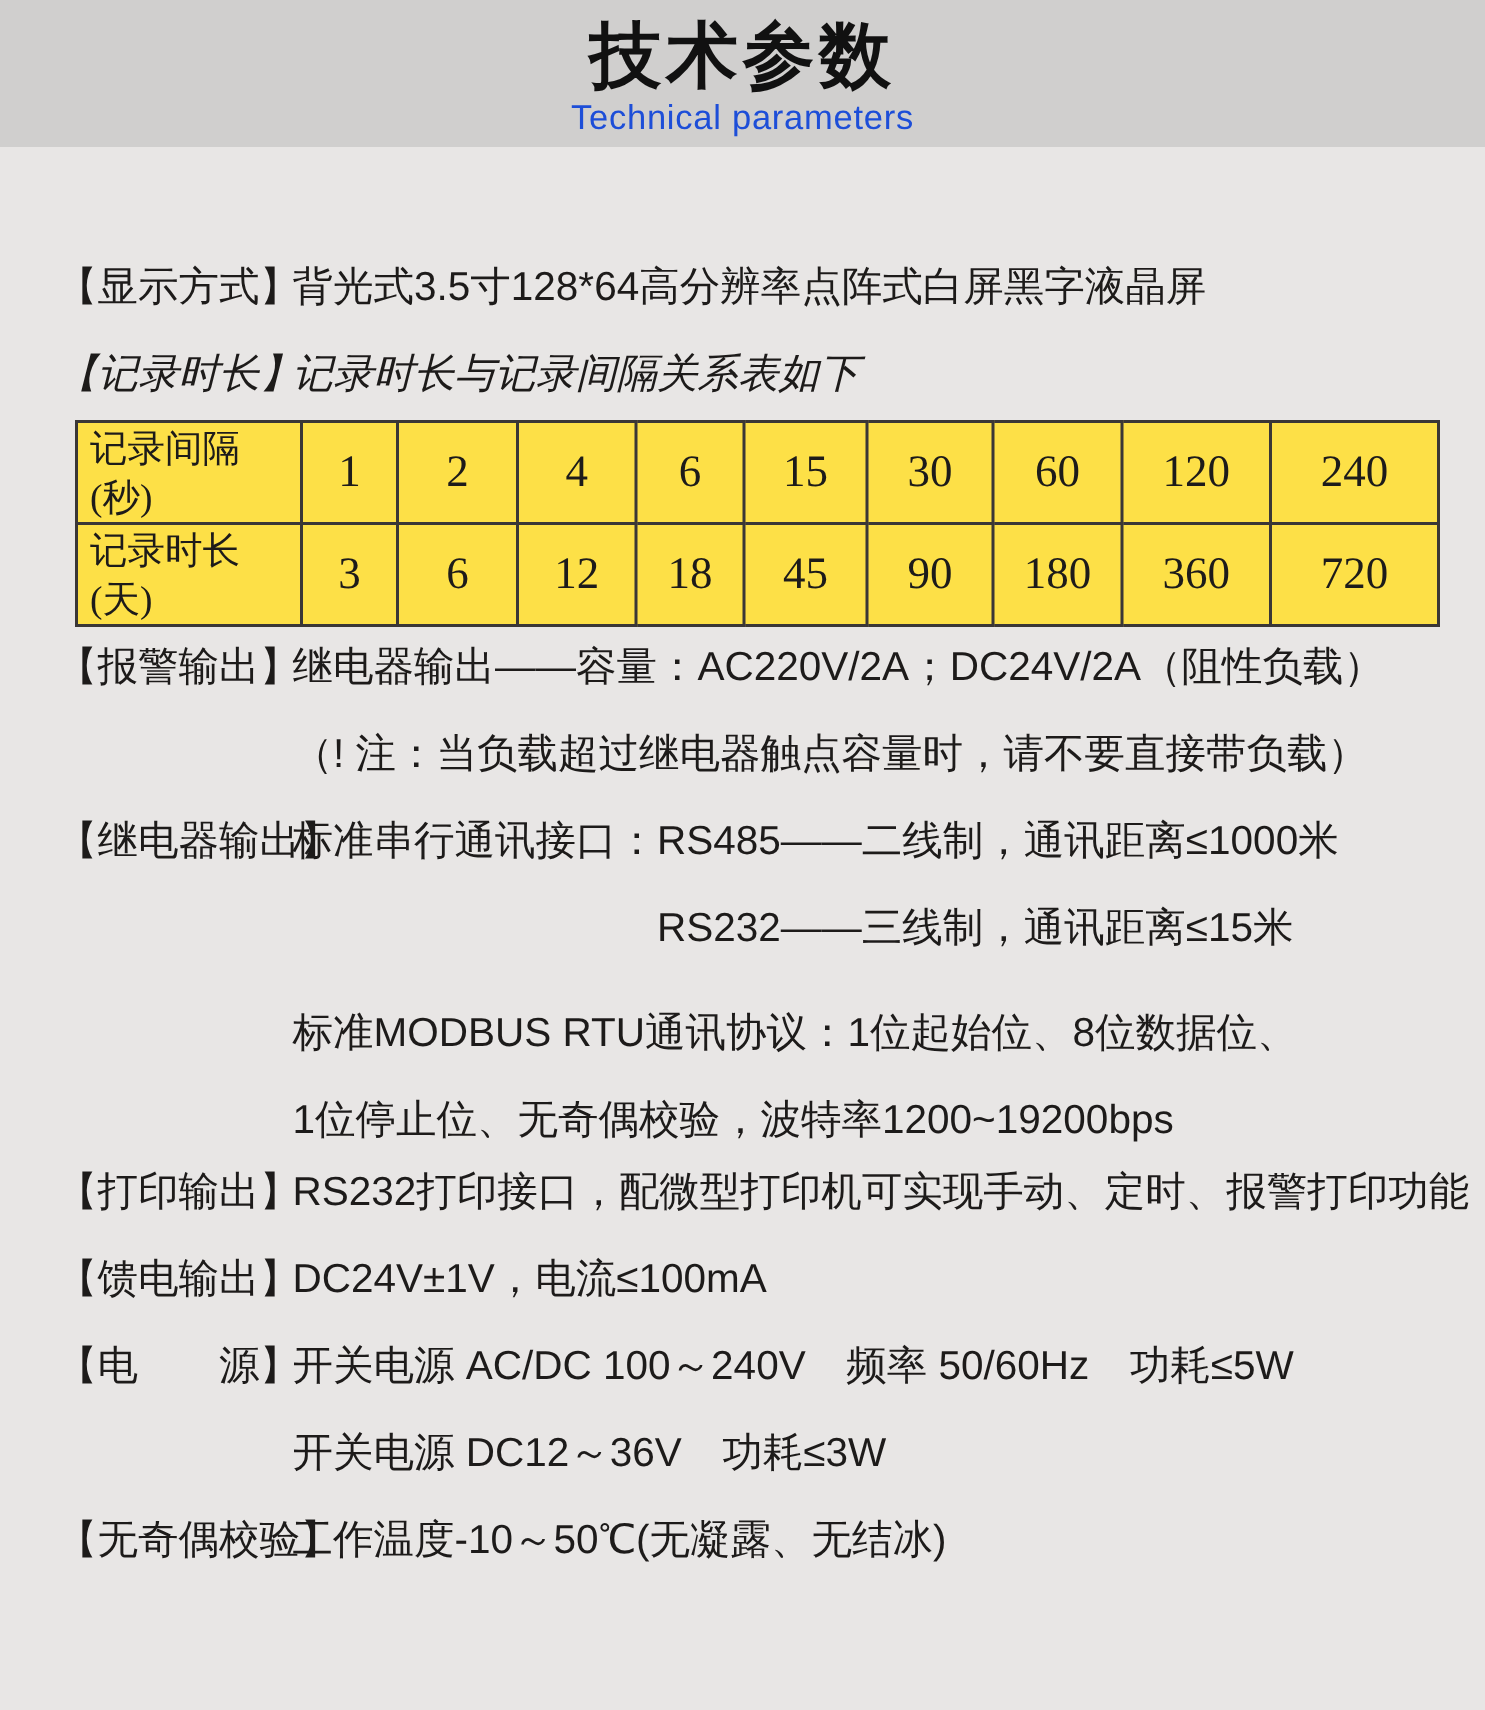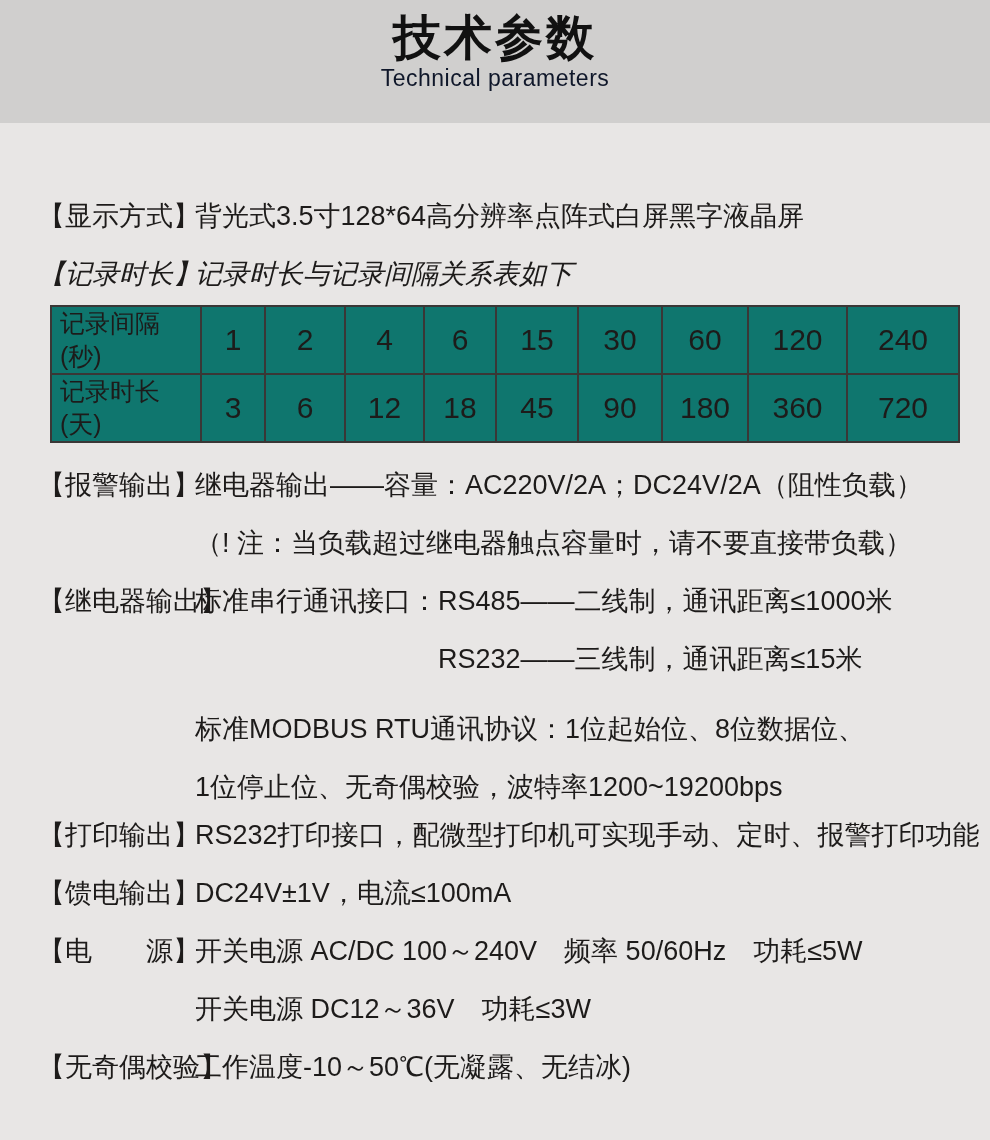--- a/index.html
+++ b/index.html
@@ -2,49 +2,50 @@
 <html><head>
 <meta charset="utf-8">
 <style>
   html,body{margin:0;padding:0;}
   body{
     width:990px;height:1140px;overflow:hidden;
     background:#e8e6e5;color:#1d1b1a;
     font-family:"Liberation Sans",sans-serif;
   }
   .hero{
-    height:123px;background:#d0cfce;text-align:center;
+    height:98px;background:#d0cfce;text-align:center;
   }
   .hero h1{
     margin:0;padding-top:12px;
     font-size:48px;line-height:52px;font-weight:bold;letter-spacing:3px;
     color:#111;
   }
   .hero .subtitle{
-    font-size:23px;line-height:26px;color:#0f172a;margin-top:1px;letter-spacing:0.5px;
+    font-size:23px;line-height:26px;color:#1d4ed8;margin-top:1px;letter-spacing:0.5px;
   }
   .content{
     padding:78px 26px 0 38px;
   }
   .row{
     display:flex;align-items:center;
     font-size:27px;line-height:30px;font-weight:500;
     margin-bottom:28px;
     white-space:nowrap;
   }
   .row .lbl{flex:0 0 157px;width:157px;}
   .row .val{flex:1;}
   .row.indent .val{padding-left:243px;}
   .row.mb16{margin-bottom:16px;font-style:italic;}
   .row.mb32{margin-bottom:40px;}
   .row.mb36{margin-bottom:18px;}
   table.rec{
     border-collapse:collapse;table-layout:fixed;
-    margin:0 0 27px 12px;width:908px;
-    background:#0f766e;
+    margin:0 0 11px 12px;width:908px;
+    background:#fde047;
+    font-family:Liberation Serif, serif;
   }
   table.rec td{
     border:2px solid #3a3736;
     height:46px;padding:0;text-align:center;
     font-size:30px;font-weight:500;color:#1d1b1a;
   }
   table.rec td.rowhead{
     text-align:left;padding-left:8px;font-size:25px;
   }
 </style>

